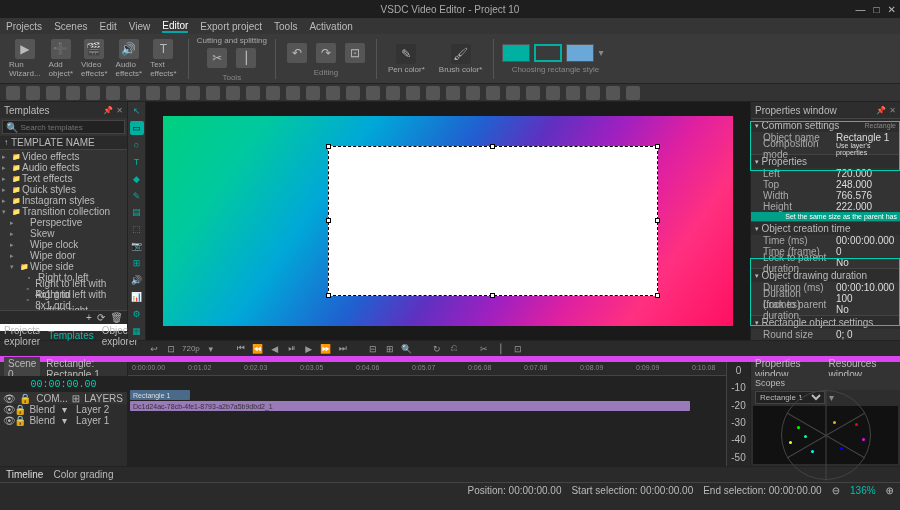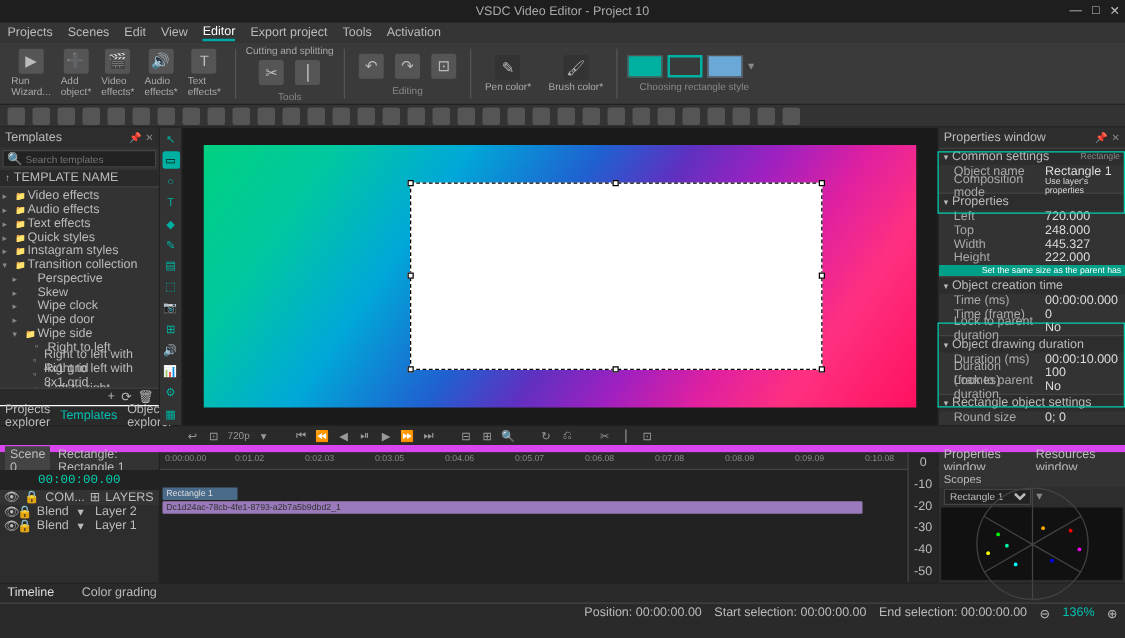--- a/index.html
+++ b/index.html
@@ -31,21 +31,21 @@
 .panel-hdr .pins span{font-size:8px;color:#888}
 .search{height:14px;background:#222;margin:2px;border:1px solid #444;display:flex;align-items:center;padding:0 3px}
 .search input{background:transparent;border:none;font-size:8px;color:#888;width:100%;outline:none}
 .tree-hdr{height:14px;background:#2a2a2a;padding:0 4px;font-size:8px;display:flex;align-items:center;border-bottom:1px solid #444}
 .tree{flex:1;overflow:auto;padding:1px 0}
 .tree-item{display:flex;align-items:center;padding:0 2px;height:11px;cursor:pointer;font-size:8px;color:#bbb;gap:2px}
 .tree-item .arrow{width:8px;font-size:7px;color:#888}
 .tree-item .ico{width:8px;height:8px;font-size:7px}
 .tree-item.d1{padding-left:10px}
 .tree-item.d2{padding-left:18px}
-.left-tabs{height:16px;background:#2a2a2a;display:flex;align-items:center;padding:0 4px;gap:8px;font-size:8px;border-top:1px solid #ffffff}
+.left-tabs{height:16px;background:#2a2a2a;display:flex;align-items:center;padding:0 4px;gap:8px;font-size:8px;border-top:7px solid #ffffff}
 .left-tabs .active{color:#00c0b0}
 .vtoolbar{width:18px;background:#333;display:flex;flex-direction:column;align-items:center;padding:2px 0;gap:3px;border-right:1px solid #222}
 .vtoolbar .vt{width:14px;height:14px;border-radius:2px;cursor:pointer;display:flex;align-items:center;justify-content:center;font-size:9px;color:#00b0a0}
 .vtoolbar .vt.active{background:#00b0a0;color:#111}
 .canvas-area{flex:1;background:#1a1a1a;position:relative;display:flex;align-items:center;justify-content:center}
 .canvas{width:570px;height:210px;position:relative;background:linear-gradient(125deg,#00d080 0%,#00c8a0 15%,#00a8d8 30%,#2060d0 45%,#6030c0 55%,#a020c0 65%,#e020a0 75%,#ff3080 85%,#ff1060 100%)}
 .sel-rect{position:absolute;left:165px;top:30px;width:330px;height:150px;background:#fff;border:1px dashed #000}
 .sel-handle{position:absolute;width:5px;height:5px;background:#fff;border:1px solid #000}
 .right-panel{width:150px;background:#333;border-left:1px solid #222;display:flex;flex-direction:column}
 .props{flex:1;overflow:auto}
@@ -76,21 +76,21 @@
 .tl-clip.c2{background:#9a7aba;top:25px;left:2px;width:560px;color:#333}
 .tl-db{position:absolute;right:0;width:24px;top:0;bottom:0;background:#262626;display:flex;flex-direction:column;justify-content:space-around;align-items:center;font-size:7px;color:#666;border-left:1px solid #444}
 .tl-right{width:150px;background:#2d2d2d;border-left:1px solid #222;display:flex;flex-direction:column}
 .scopes-hdr{height:14px;background:#333;padding:0 4px;font-size:9px;display:flex;align-items:center}
 .scopes-sel{height:14px;padding:0 4px;display:flex;align-items:center;gap:4px;font-size:8px}
 .scopes-sel select{background:#222;border:1px solid #444;color:#bbb;font-size:8px;width:70px}
 .vectorscope{flex:1;background:#111;position:relative;margin:2px}
 .vs-circle{position:absolute;left:50%;top:50%;width:90px;height:90px;border:1px solid #444;border-radius:50%;transform:translate(-50%,-50%)}
 .vs-line{position:absolute;left:50%;top:50%;width:45px;height:1px;background:#444;transform-origin:left center}
 .vs-dot{position:absolute;width:3px;height:3px;border-radius:50%}
-.bottom-tabs{height:16px;background:#2a2a2a;display:flex;align-items:center;padding:0 6px;gap:22px;font-size:9px;border-top:1px solid #222}
+.bottom-tabs{height:16px;background:#2a2a2a;display:flex;align-items:center;padding:0 6px;gap:10px;font-size:9px;border-top:1px solid #222}
 .statusbar{height:16px;background:#2a2a2a;display:flex;align-items:center;justify-content:flex-end;padding:0 6px;gap:10px;font-size:8px;color:#999;border-top:1px solid #444}
 .statusbar .zoom{color:#00c0b0}
 </style>
 </head>
 <body>
 
 <div class="titlebar">
   <span class="title">VSDC Video Editor - Project 10</span>
   <div class="winbtns">
     <span>—</span>
@@ -385,21 +385,21 @@
       <div class="prop-row">
           <span class="k">Left</span>
           <span class="v">720.000</span>
         </div>
       <div class="prop-row">
           <span class="k">Top</span>
           <span class="v">248.000</span>
         </div>
       <div class="prop-row">
           <span class="k">Width</span>
-          <span class="v">445.327</span>
+          <span class="v">766.576</span>
         </div>
       <div class="prop-row">
           <span class="k">Height</span>
           <span class="v">222.000</span>
         </div>
       <div class="greenbar">Set the same size as the parent has</div>
       <div class="prop-section">
           <span class="arrow">▾</span>
           <span>Object creation time</span>
         </div>

